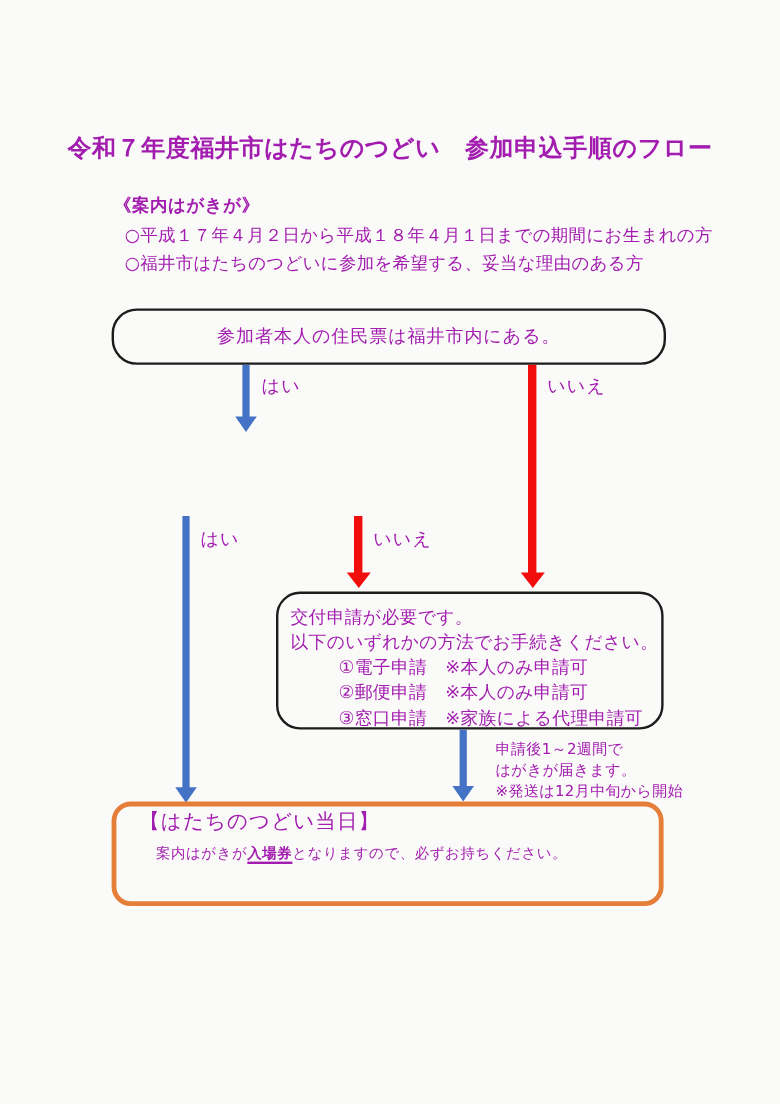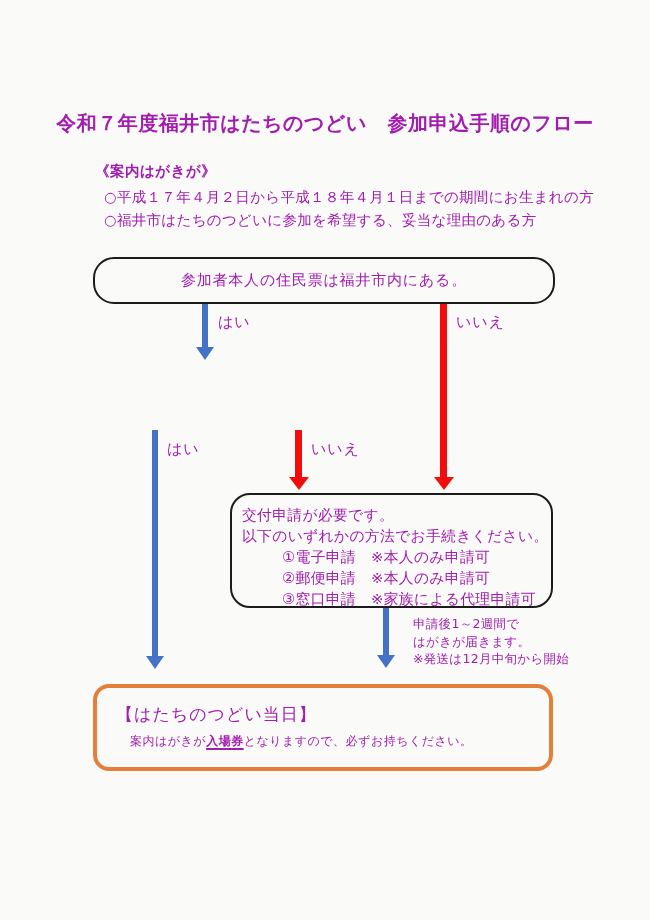--- a/index.html
+++ b/index.html
@@ -45,21 +45,21 @@
   .blue .shaft { background:var(--blue); }
   .blue .head { border-left:9px solid transparent; border-right:9px solid transparent; border-top:13px solid var(--blue); }
   .red .shaft { background:var(--red); }
   .red .head { border-left:10px solid transparent; border-right:10px solid transparent; border-top:13px solid var(--red); }
 
   .note { position:absolute; left:394px; top:615px; font-size:12.5px; line-height:17.5px; letter-spacing:0.3px;margin-left:19px; }
 
   #final {
     position:absolute; left:93px; top:668px; width:460px; height:87px;
     border:4px solid var(--orange); border-radius:16px; box-sizing:border-box;
-    padding:15px 0 0 19px; background:transparent;margin-top:16px;
+    padding:1px 0 0 19px; background:transparent;
   }
   #final .fh { font-size:17px; letter-spacing:1px; }
   #final .fb { font-size:12px; margin:7px 0 0 14px; letter-spacing:0.5px; }
   #final .em {
     font-weight:bold; text-decoration:underline;
     text-decoration-thickness:2px; text-underline-offset:3px;
   }
 </style>
 </head>
 <body>

